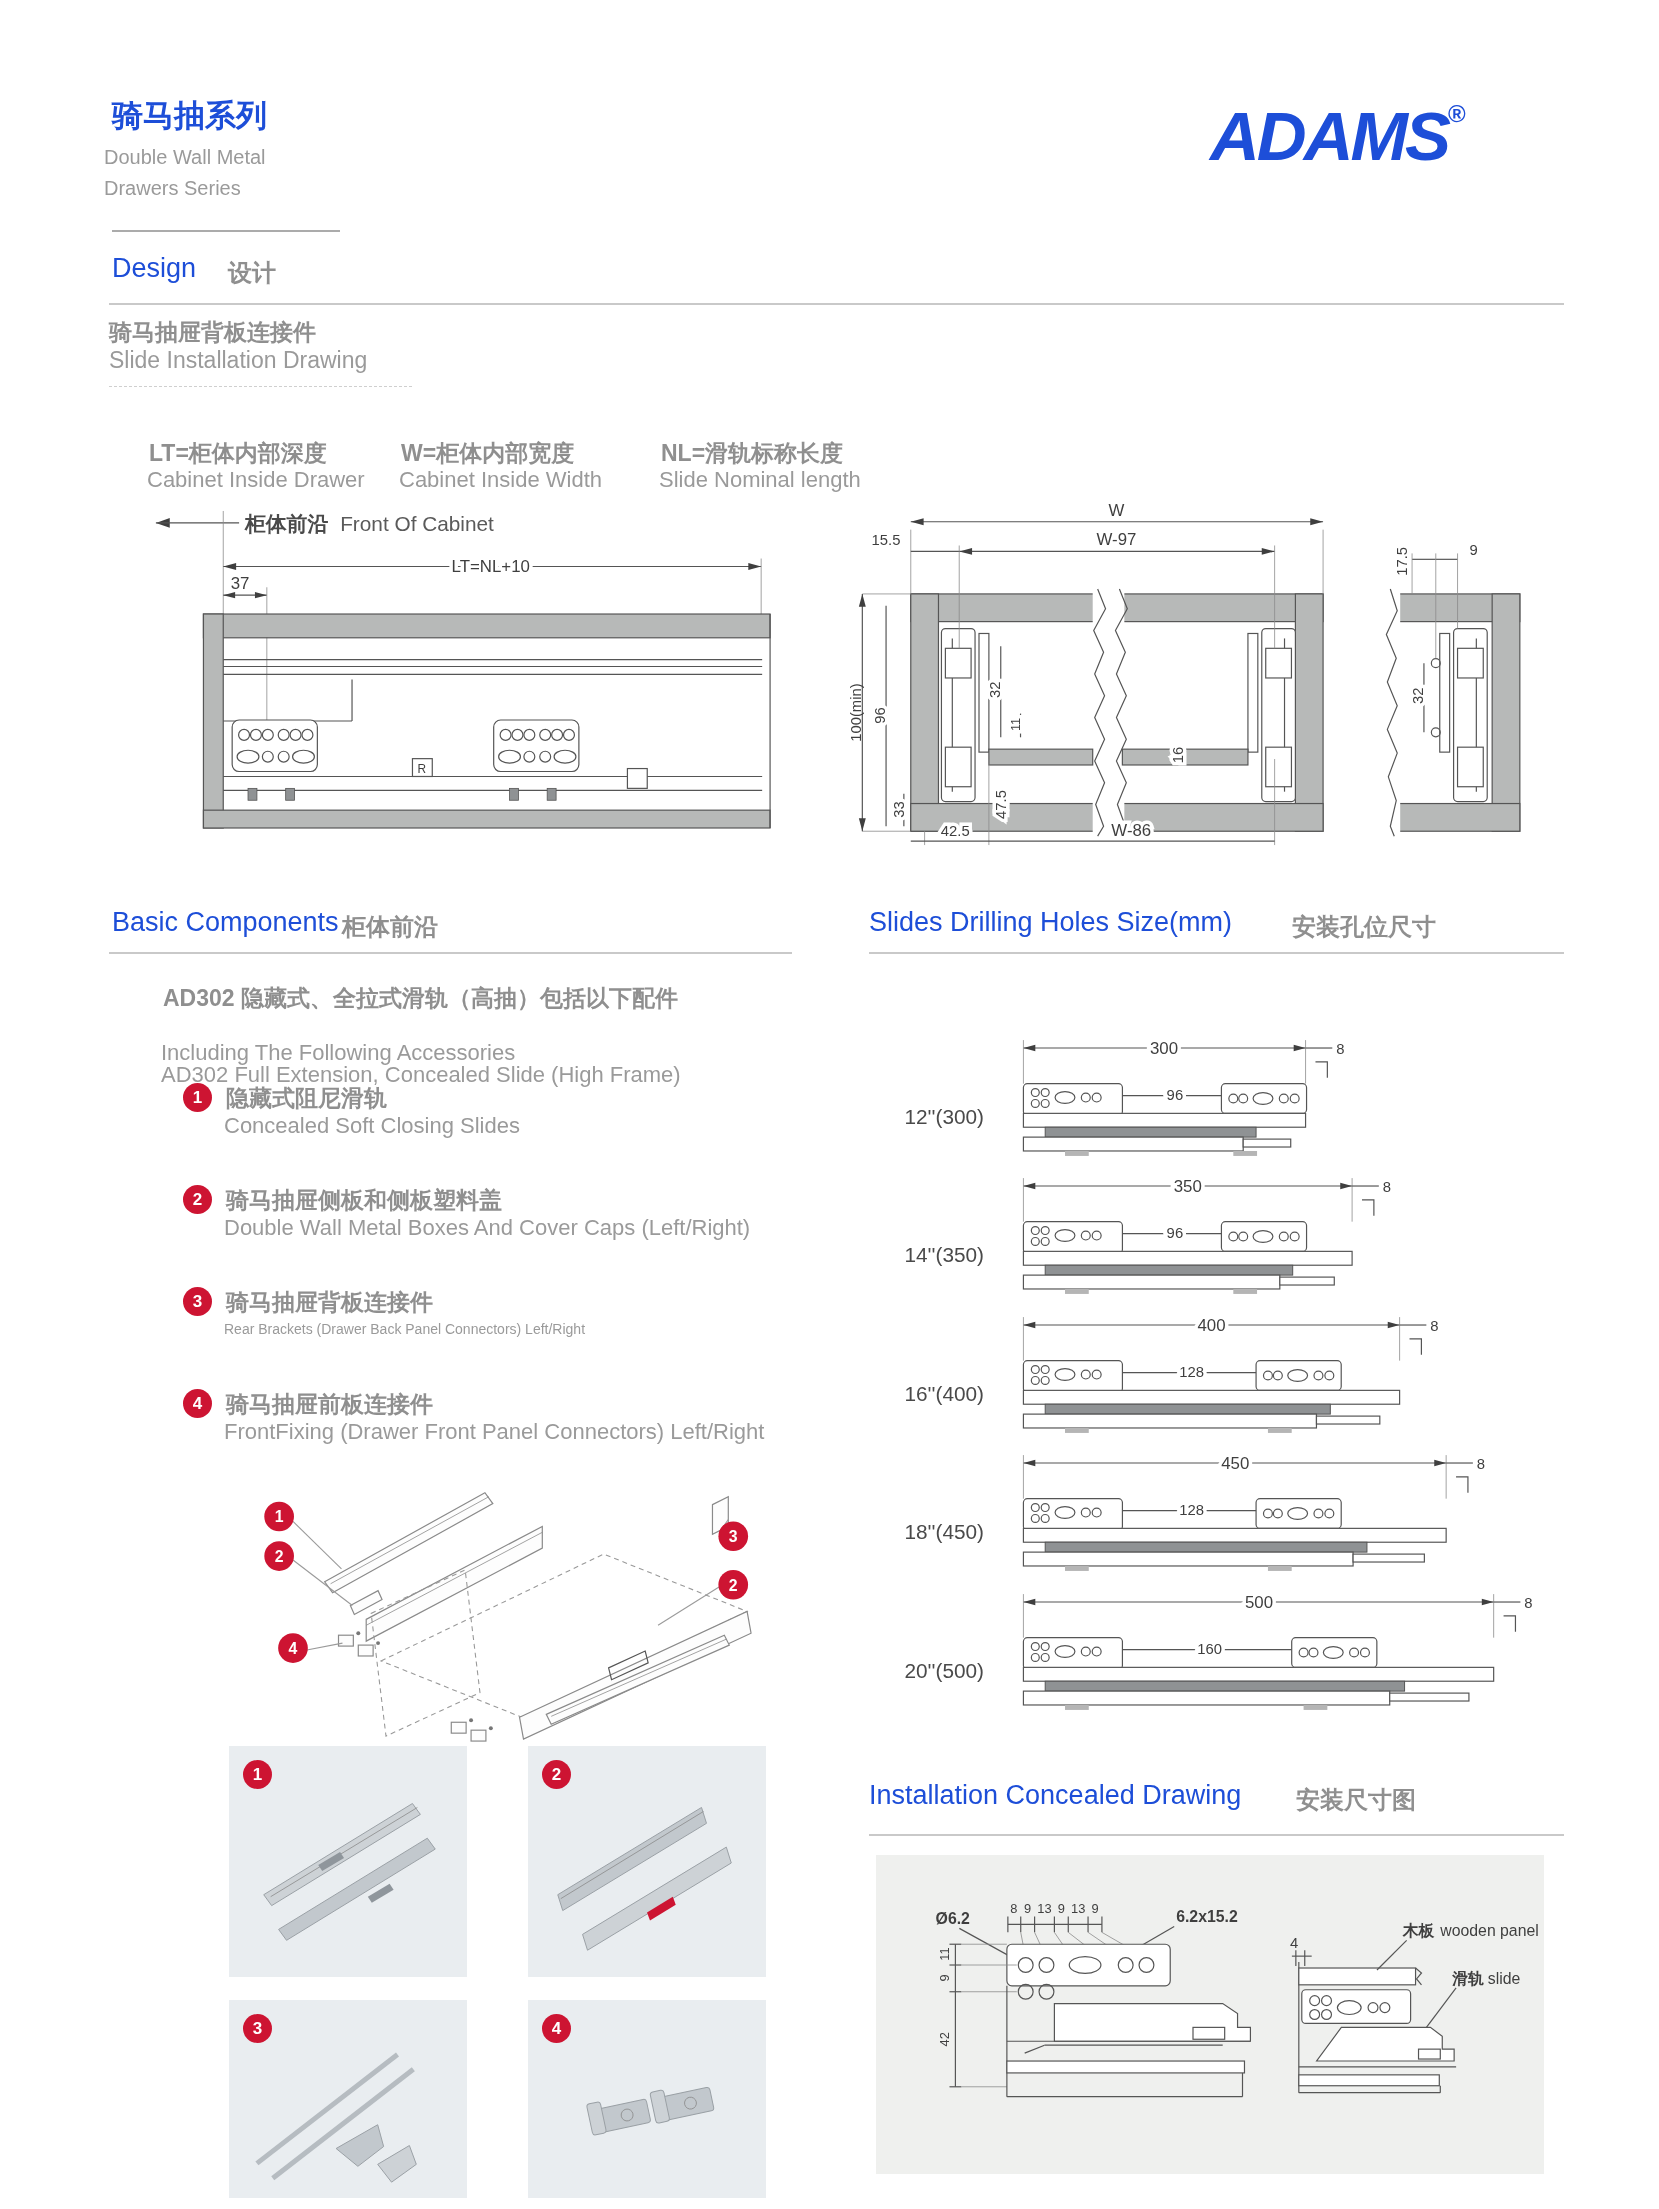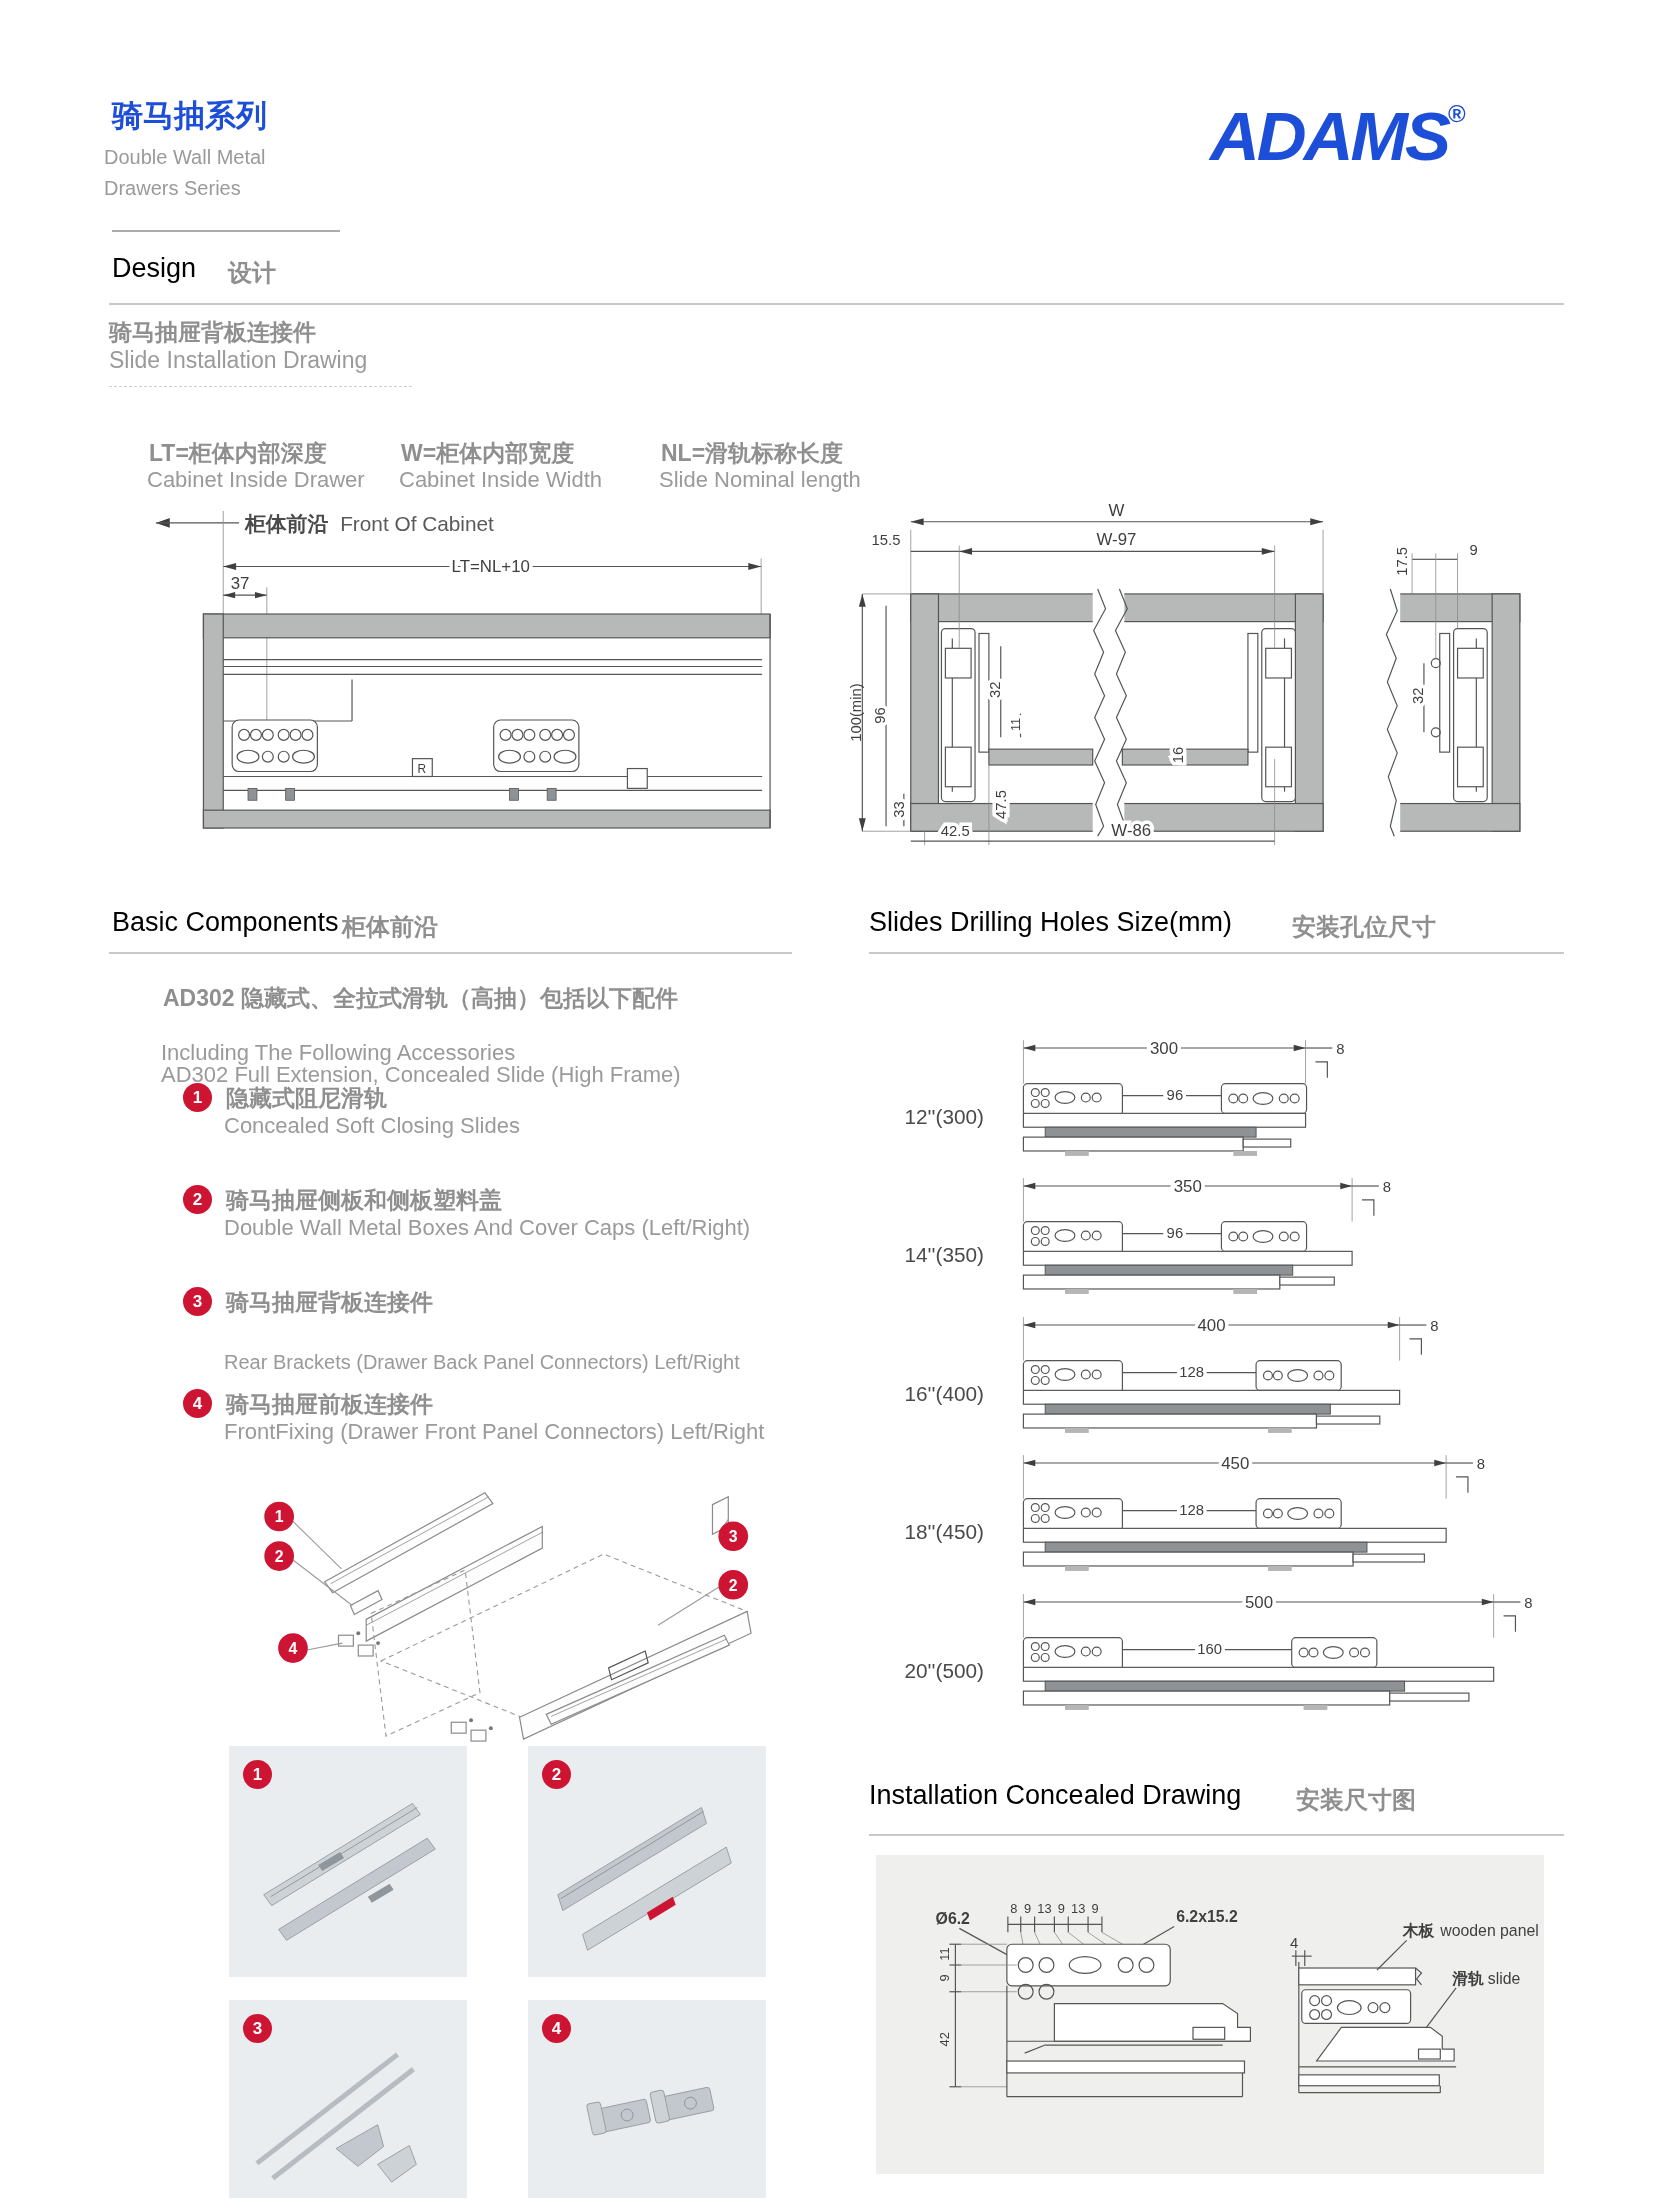--- a/index.html
+++ b/index.html
@@ -4,21 +4,21 @@
 <style>
   html,body{margin:0;padding:0;}
   body{width:1659px;height:2210px;background:#ffffff;position:relative;
        font-family:"Liberation Sans",sans-serif;overflow:hidden;}
   .abs{position:absolute;}
   .red{color:#1d4ed8;}
   .cnb{font-weight:bold;color:#8f8f8f;}
   .enb{color:#9a9a9a;}
   .rule{background:#c9c9c9;height:2px;}
   .dash{border-top:1px dashed #cfcfcf;height:0;}
-  .sec-en{font-size:27px;color:#000000;}
+  .sec-en{font-size:27px;color:#1d4ed8;}
   .sec-cn{font-size:24px;font-weight:bold;color:#8f8f8f;}
   .numcircle{width:29px;height:29px;border-radius:50%;background:#cd1432;color:#fff;
              font-weight:bold;font-size:17px;display:flex;align-items:center;justify-content:center;}
   .photo{background:#e9edf0;}
   svg{display:block;}
   svg text{font-family:"Liberation Sans",sans-serif;}
   .ln{stroke:#555;fill:none;stroke-width:1.2;}
   .thin{stroke:#8a8a8a;fill:none;stroke-width:0.8;}
   .grayfill{fill:#b7b9b8;stroke:#555;stroke-width:1.2;}
   .whitepart{fill:#ffffff;stroke:#555;stroke-width:1.2;}
@@ -245,21 +245,21 @@
 <div class="abs" style="left:183px;top:1185px;">
   <div class="numcircle">2</div>
   </div>
 <div class="abs cnb" style="left:226px;top:1185px;font-size:23px;">骑马抽屉侧板和侧板塑料盖</div>
 <div class="abs enb" style="left:224px;top:1215px;font-size:22px;">Double Wall Metal Boxes And Cover Caps (Left/Right)</div>
 
 <div class="abs" style="left:183px;top:1287px;">
   <div class="numcircle">3</div>
   </div>
 <div class="abs cnb" style="left:226px;top:1287px;font-size:23px;">骑马抽屉背板连接件</div>
-<div class="abs enb" style="left:224px;top:1351px;font-size:20px;">Rear Brackets (Drawer Back Panel Connectors) Left/Right</div>
+<div class="abs enb" style="left:224px;top:1321px;font-size:14px;">Rear Brackets (Drawer Back Panel Connectors) Left/Right</div>
 
 <div class="abs" style="left:183px;top:1389px;">
   <div class="numcircle">4</div>
   </div>
 <div class="abs cnb" style="left:226px;top:1389px;font-size:23px;">骑马抽屉前板连接件</div>
 <div class="abs enb" style="left:224px;top:1419px;font-size:22px;">FrontFixing (Drawer Front Panel Connectors) Left/Right</div>
 
 <svg class="abs" style="left:158px;top:1376px;" width="639" height="371" viewBox="0 0 645 375">
   <polygon class="part" points="168,208 330,118 338,129 176,219"></polygon>
   <line class="thin" x1="174" y1="210" x2="334" y2="122"></line>

